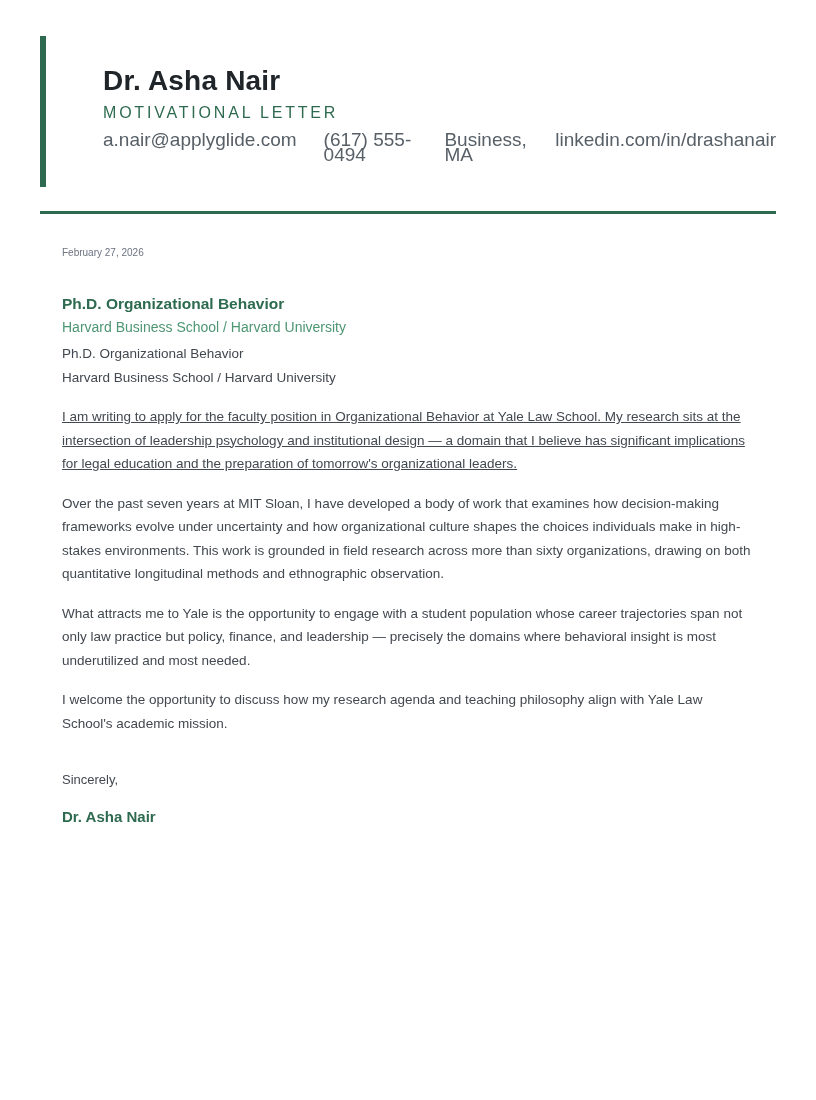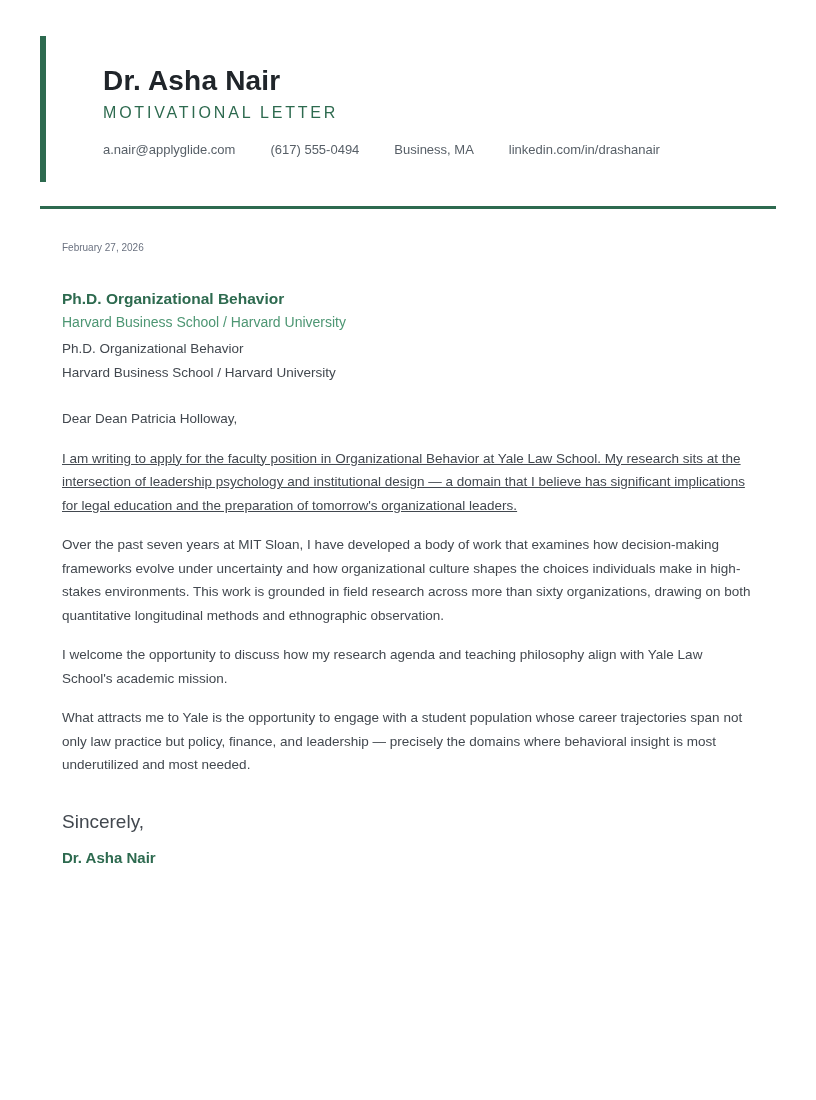--- a/index.html
+++ b/index.html
@@ -37,27 +37,27 @@
   }
   .doc-type{
     margin-top:9px;
     font-size:16px;
     line-height:14px;
     font-weight:400;
     letter-spacing:2.8px;
     color:var(--accent-dark);
   }
   .contact-row{
-    margin-top:22px;
-    font-size:13px;
+    margin-top:12px;
+    font-size:19px;
     line-height:15px;
     color:var(--contact-color);
     display:flex;
     flex-wrap:nowrap;
-    column-gap:35px;
+    column-gap:27px;
   }
   
   .divider{
     margin:24px 40px 0 40px;
     height:3px;
     background:var(--accent-dark);
   }
   
   .letter{
     margin:0 62px;
@@ -97,21 +97,21 @@
     line-height:23.5px;
   }
   .para{
     font-size:13.5px;
     line-height:23.5px;
     margin-top:16px;
   }
   .para.first{text-decoration:underline;}
   .closing{
     margin-top:33px;
-    font-size:19px;
+    font-size:13px;
     line-height:23.5px;
   }
   .signature{
     margin-top:15px;
     font-size:15px;
     line-height:20px;
     font-weight:700;
     color:var(--accent-dark);
   }
 </style>
@@ -139,24 +139,23 @@
     <section>
       <h2 class="position-title">Ph.D. Organizational Behavior</h2>
       <div class="position-institution">Harvard Business School / Harvard University</div>
     </section>
 
     <section class="recipient">
       <div>Ph.D. Organizational Behavior</div>
       <div>Harvard Business School / Harvard University</div>
     </section>
 
-    <p class="salutation">Dear Dean Patricia Holloway,</p>
 
     <p class="para first">I am writing to apply for the faculty position in Organizational Behavior at Yale Law School. My research sits at the intersection of leadership psychology and institutional design — a domain that I believe has significant implications for legal education and the preparation of tomorrow's organizational leaders.</p>
     <p class="para">Over the past seven years at MIT Sloan, I have developed a body of work that examines how decision-making frameworks evolve under uncertainty and how organizational culture shapes the choices individuals make in high-stakes environments. This work is grounded in field research across more than sixty organizations, drawing on both quantitative longitudinal methods and ethnographic observation.</p>
+    <p class="para">What attracts me to Yale is the opportunity to engage with a student population whose career trajectories span not only law practice but policy, finance, and leadership — precisely the domains where behavioral insight is most underutilized and most needed.</p>
     <p class="para">I welcome the opportunity to discuss how my research agenda and teaching philosophy align with Yale Law School's academic mission.</p>
-    <p class="para">What attracts me to Yale is the opportunity to engage with a student population whose career trajectories span not only law practice but policy, finance, and leadership — precisely the domains where behavioral insight is most underutilized and most needed.</p>
 
     <p class="closing">Sincerely,</p>
     <div class="signature">Dr. Asha Nair</div>
   </main>
 
 </div>
 
 </body></html>

